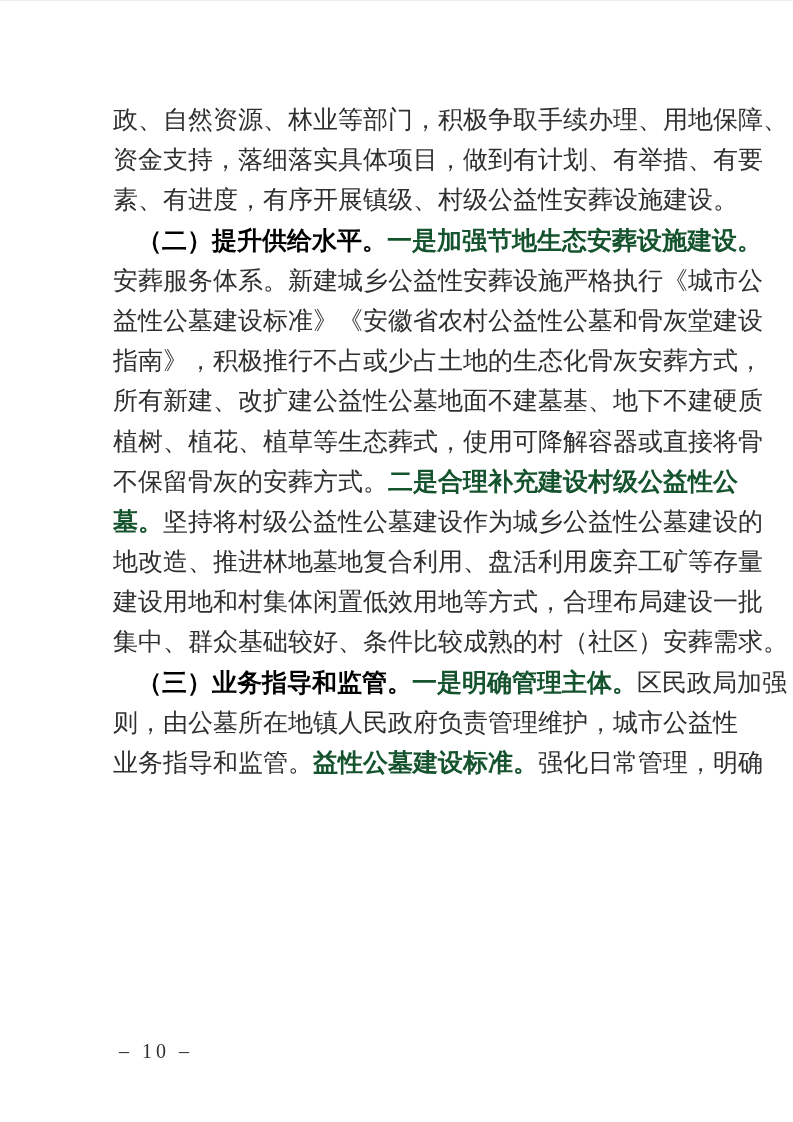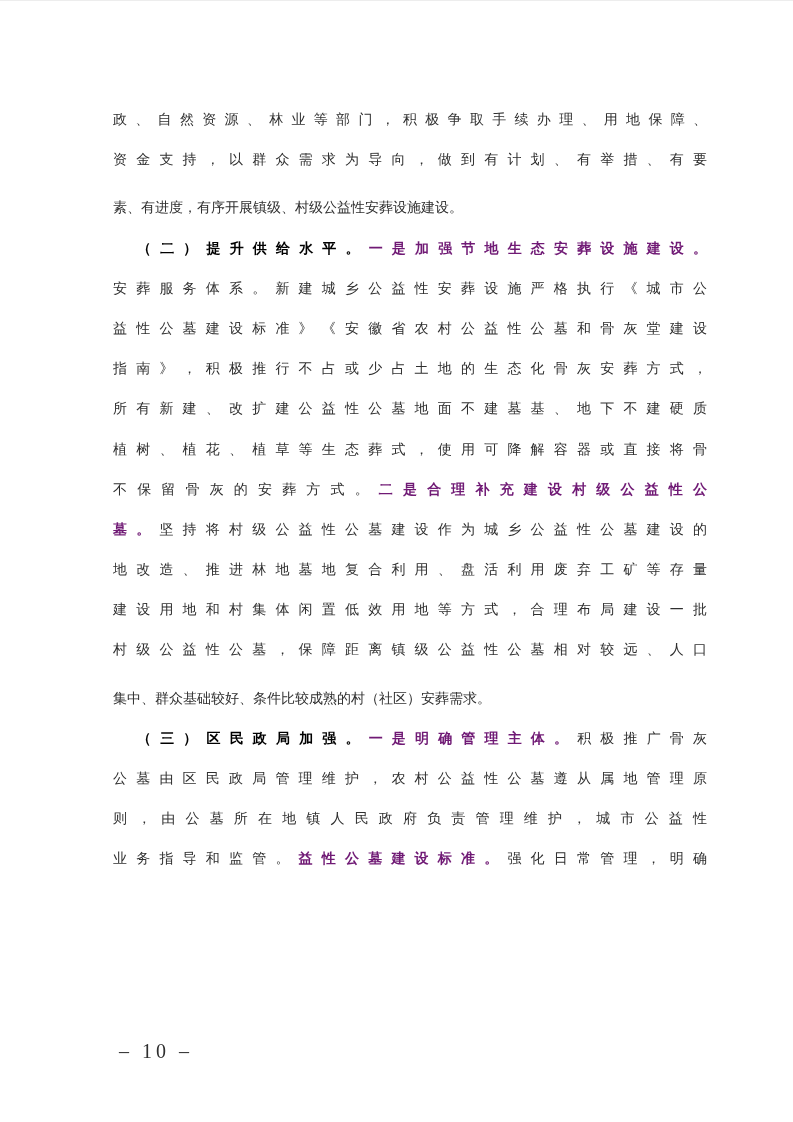--- a/index.html
+++ b/index.html
@@ -22,76 +22,73 @@
   }
   .text-block {
     position: absolute;
     left: 113px;
     top: 99px;
     width: 594px;
   }
   .line {
     height: 40.2px;
     line-height: 40.2px;
-    font-size: 14px;
+    font-size: 25px;
     color: #2f2f2f;
     text-align: justify;
     text-align-last: justify;
     text-justify: inter-character;
     white-space: nowrap;
     letter-spacing: 0;
   }
   .line.para-end {
     text-align-last: left;
-    margin-top: 8px;
   }
   .line.indent {
     padding-left: 24px;
   }
   .seg-body {
     font-weight: 400;
   }
   .seg-hei {
     font-weight: 700;
     color: #000000;
   }
   .seg-kai {
     font-weight: 600;
-    color: #701a75;
+    color: #14532d;
   }
   .page-footer {
     position: absolute;
     left: 119px;
     top: 1036px;
     font-size: 20px;
     line-height: 28px;
     color: #2f2f2f;
     letter-spacing: 4px;
     font-family: "Liberation Serif", "DejaVu Serif", serif;
   }
 </style>
 </head>
 <body>
 
 <div class="page">
   <div class="text-block">
       <div class="line"><span class="seg-body">政、自然资源、林业等部门，积极争取手续办理、用地保障、</span></div>
-      <div class="line"><span class="seg-body">资金支持，以群众需求为导向，做到有计划、有举措、有要</span></div>
+      <div class="line"><span class="seg-body">资金支持，落细落实具体项目，做到有计划、有举措、有要</span></div>
       <div class="line para-end"><span class="seg-body">素、有进度，有序开展镇级、村级公益性安葬设施建设。</span></div>
       <div class="line indent"><span class="seg-hei">（二）提升供给水平。</span><span class="seg-kai">一是加强节地生态安葬设施建设。</span></div>
       <div class="line"><span class="seg-body">安葬服务体系。新建城乡公益性安葬设施严格执行《城市公</span></div>
       <div class="line"><span class="seg-body">益性公墓建设标准》《安徽省农村公益性公墓和骨灰堂建设</span></div>
       <div class="line"><span class="seg-body">指南》，积极推行不占或少占土地的生态化骨灰安葬方式，</span></div>
       <div class="line"><span class="seg-body">所有新建、改扩建公益性公墓地面不建墓基、地下不建硬质</span></div>
       <div class="line"><span class="seg-body">植树、植花、植草等生态葬式，使用可降解容器或直接将骨</span></div>
       <div class="line"><span class="seg-body">不保留骨灰的安葬方式。</span><span class="seg-kai">二是合理补充建设村级公益性公</span></div>
       <div class="line"><span class="seg-kai">墓。</span><span class="seg-body">坚持将村级公益性公墓建设作为城乡公益性公墓建设的</span></div>
       <div class="line"><span class="seg-body">地改造、推进林地墓地复合利用、盘活利用废弃工矿等存量</span></div>
       <div class="line"><span class="seg-body">建设用地和村集体闲置低效用地等方式，合理布局建设一批</span></div>
-      <div class="line"><span class="seg-body">村级公益性公墓，保障距离镇级公益性公墓相对较远、人口</span></div>
       <div class="line para-end"><span class="seg-body">集中、群众基础较好、条件比较成熟的村（社区）安葬需求。</span></div>
-      <div class="line indent"><span class="seg-hei">（三）区民政局加强。</span><span class="seg-kai">一是明确管理主体。</span><span class="seg-body">积极推广骨灰</span></div>
-      <div class="line"><span class="seg-body">公墓由区民政局管理维护，农村公益性公墓遵从属地管理原</span></div>
+      <div class="line indent"><span class="seg-hei">（三）业务指导和监管。</span><span class="seg-kai">一是明确管理主体。</span><span class="seg-body">区民政局加强</span></div>
       <div class="line"><span class="seg-body">则，由公墓所在地镇人民政府负责管理维护，城市公益性</span></div>
       <div class="line"><span class="seg-body">业务指导和监管。</span><span class="seg-kai">益性公墓建设标准。</span><span class="seg-body">强化日常管理，明确</span></div>
     </div>
   <div class="page-footer">– 10 –</div>
 </div>
 
 </body></html>

